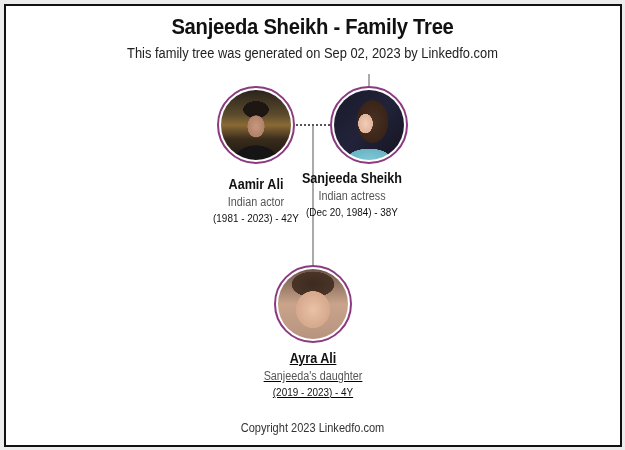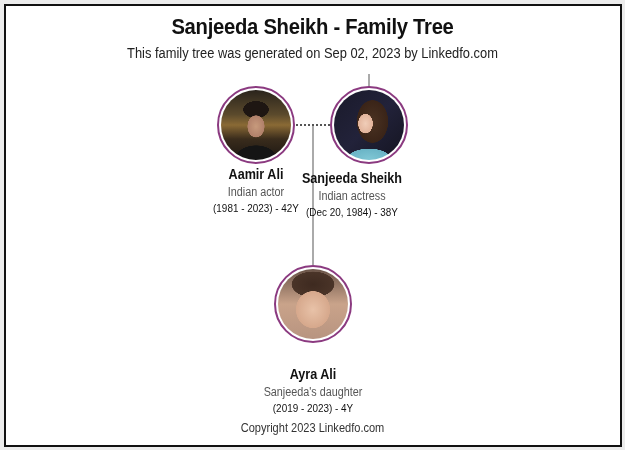--- a/index.html
+++ b/index.html
@@ -136,37 +136,37 @@
 <div class="title">Sanjeeda Sheikh - Family Tree</div>
 <div class="subtitle">This family tree was generated on Sep 02, 2023 by Linkedfo.com</div>
 
 <div class="line" style="left:368px; top:74px; width:2px; height:13px;"></div>
 <div class="dashed-h" style="left:296px; top:124px; width:34px;"></div>
 <div class="line" style="left:312px; top:126px; width:2px; height:139px;"></div>
 
 <div class="avatar" style="left:217px; top:86px;">
   <div class="pic pic-aamir"></div>
 </div>
-<div class="person" style="left:186px; top:166px;">
+<div class="person" style="left:186px; top:176px;">
   <div class="name">Aamir Ali</div>
   <div class="role">Indian actor</div>
   <div class="dates">(1981 - 2023) - 42Y</div>
 </div>
 
 <div class="avatar" style="left:330px; top:86px;">
   <div class="pic pic-sanjeeda"></div>
 </div>
 <div class="person" style="left:282px; top:170px;">
   <div class="name">Sanjeeda Sheikh</div>
   <div class="role">Indian actress</div>
   <div class="dates">(Dec 20, 1984) - 38Y</div>
 </div>
 
 <div class="avatar" style="left:274px; top:265px;">
   <div class="pic pic-ayra"></div>
 </div>
-<div class="person" style="left:243px; top:366px;">
+<div class="person" style="left:243px; top:350px;text-decoration:underline;">
   <div class="name">Ayra Ali</div>
   <div class="role">Sanjeeda's daughter</div>
   <div class="dates">(2019 - 2023) - 4Y</div>
 </div>
 
 <div class="footer">Copyright 2023 Linkedfo.com</div>
 
 </body></html>

